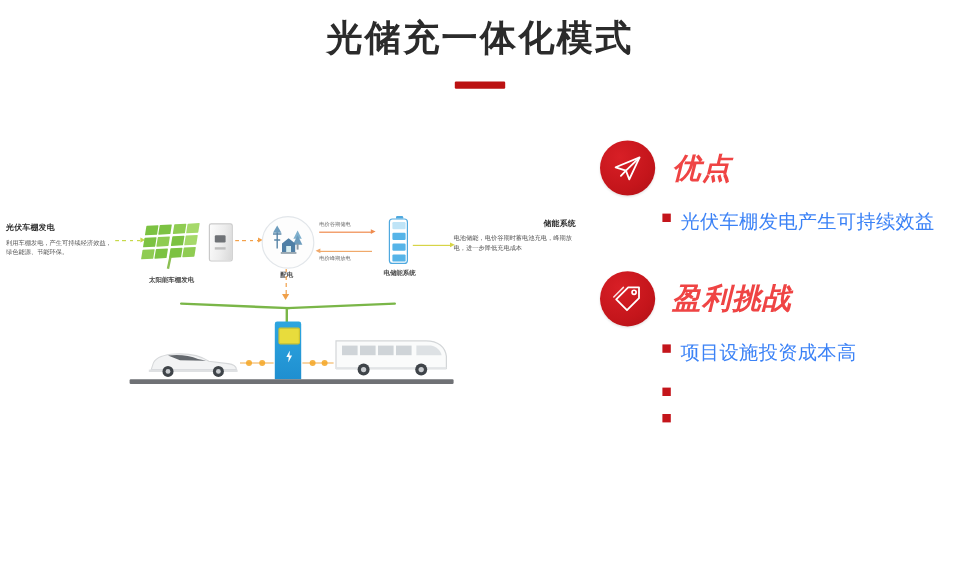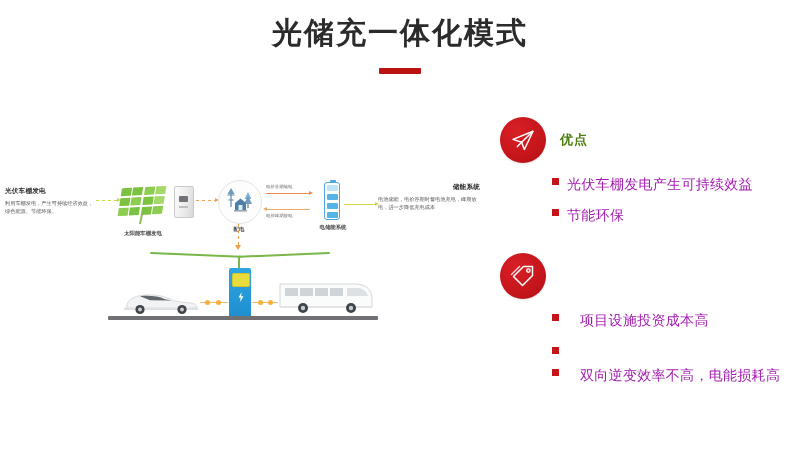--- a/index.html
+++ b/index.html
@@ -146,27 +146,27 @@
   .panel-right{position:absolute;left:500px;top:112px;width:300px;}
   .section{position:relative;margin-bottom:10px;}
   .sec-head{display:flex;align-items:center;gap:14px;height:56px;}
   .badge{
     width:46px;height:46px;border-radius:50%;
     background:radial-gradient(circle at 36% 30%,#d81f26 0%,#c4151b 62%,#ad1016 100%);
     display:flex;align-items:center;justify-content:center;flex:0 0 auto;
     box-shadow:0 1px 2px rgba(0,0,0,.12);
   }
   .badge svg{display:block;}
-  .sec-title{font-size:13px;font-weight:700;color:#4d7c0f;letter-spacing:1px;}
+  .sec-title{font-size:24px;font-weight:700;color:#ef4444;letter-spacing:1px;font-style:italic;}
 
   .bullets{margin:6px 0 0 52px;}
   .bullet{display:flex;align-items:flex-start;margin-bottom:9px;}
   .bsq{width:7px;height:7px;background:#c4151b;flex:0 0 auto;margin-top:4px;margin-right:8px;}
-  .btxt{font-size:14px;line-height:1.55;color:#a21caf;letter-spacing:.3px;}
-  .sec-challenges .bullet{margin-bottom:11px;gap:13px;}
+  .btxt{font-size:16px;line-height:1.55;color:#3b82f6;letter-spacing:.3px;}
+  .sec-challenges .bullet{margin-bottom:11px;}
   .sec-challenges{margin-top:22px;}
 </style>
 </head>
 <body>
 
 <div class="slide">
 
   <div class="title-wrap">
     <div class="title">光储充一体化模式</div>
     <div class="title-rule"></div>
@@ -295,46 +295,42 @@
             <path d="M11.6 15.2 L7.4 19.6" fill="none" stroke="#ffffff" stroke-width="1.5" stroke-linecap="round"></path>
           </svg>
         </div>
         <div class="sec-title">优点</div>
       </div>
       <div class="bullets">
         <div class="bullet">
           <span class="bsq"></span>
           <span class="btxt">光伏车棚发电产生可持续效益</span>
         </div>
-        <div class="bullet">
-          <span class="bsq"></span>
-          <span class="btxt">节能环保</span>
-        </div>
       </div>
     </div>
 
     <div class="section sec-challenges">
       <div class="sec-head">
         <div class="badge">
           <svg width="26" height="26" viewBox="0 0 26 26" aria-hidden="true">
             <path d="M13.5 3.5 L22.5 3.5 L22.5 12.5 L12.5 22.5 L3.5 13.5 Z" fill="none" stroke="#ffffff" stroke-width="1.5" stroke-linejoin="round"></path>
             <circle cx="18.4" cy="7.6" r="1.7" fill="none" stroke="#ffffff" stroke-width="1.4"></circle>
             <path d="M9.5 3.5 L1.5 11.5" fill="none" stroke="#ffffff" stroke-width="1.3" stroke-linecap="round" opacity="0.85"></path>
           </svg>
         </div>
+        <div class="sec-title">盈利挑战</div>
       </div>
       <div class="bullets">
         <div class="bullet">
           <span class="bsq"></span>
           <span class="btxt">项目设施投资成本高</span>
         </div>
         <div class="bullet">
           <span class="bsq"></span>
         </div>
         <div class="bullet">
           <span class="bsq"></span>
-          <span class="btxt">双向逆变效率不高，电能损耗高</span>
         </div>
       </div>
     </div>
 
   </div>
 </div>
 
 </body></html>

